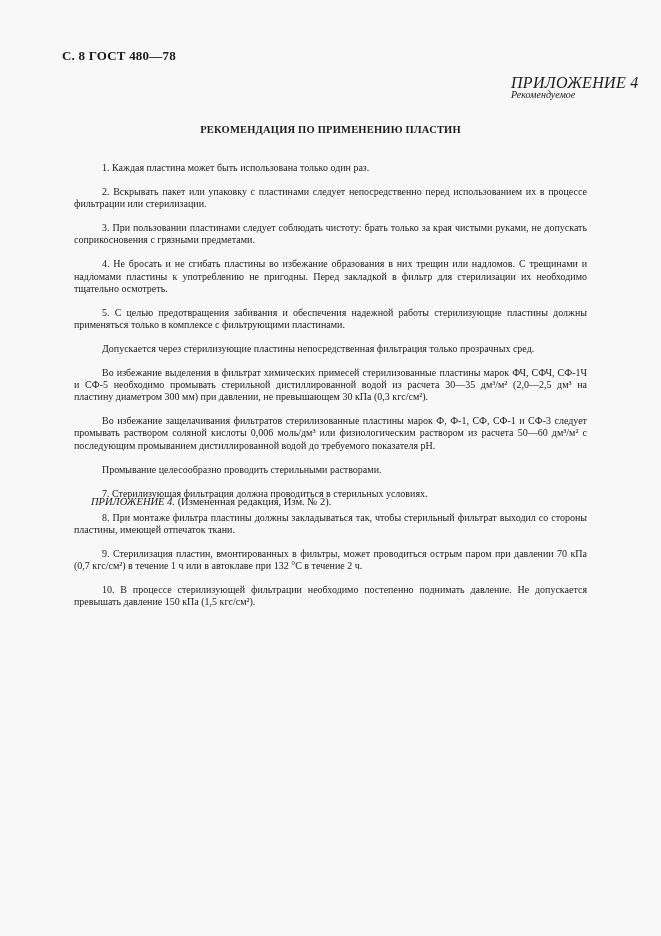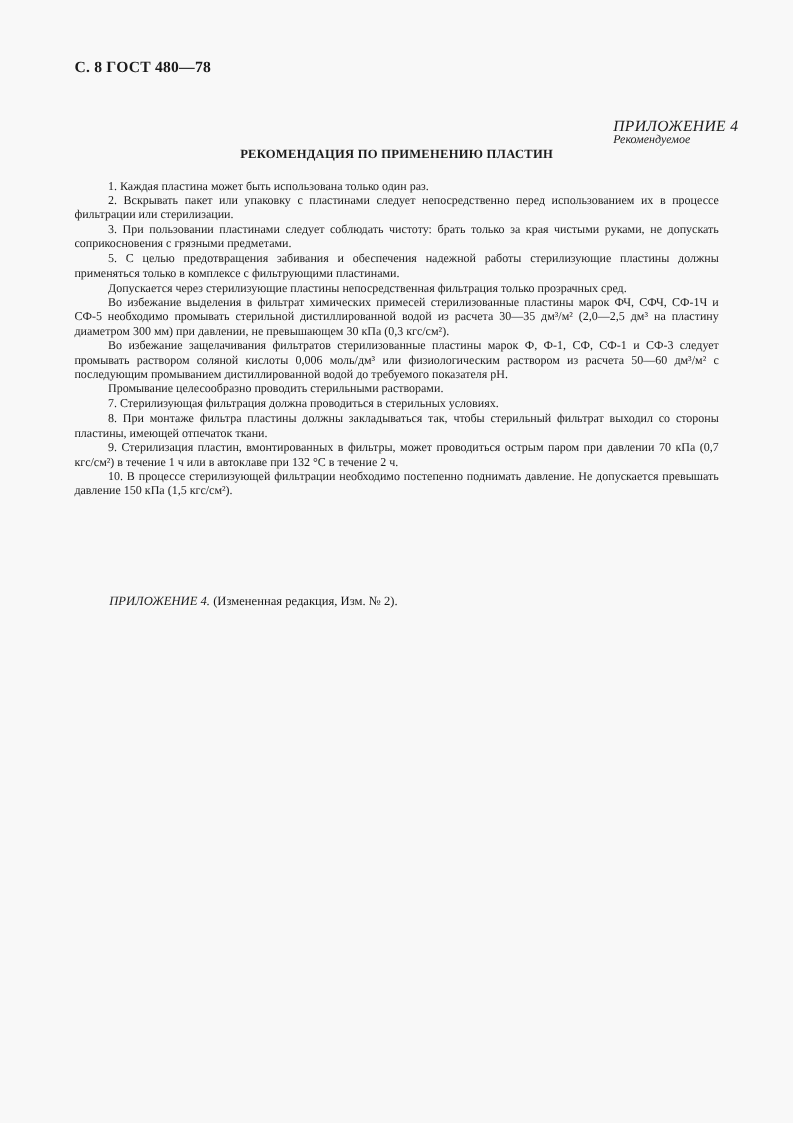--- a/index.html
+++ b/index.html
@@ -12,31 +12,31 @@
       color: #1a1a1a;
     }
     .page-header {
       position: absolute; left: 62px; top: 48px;
       font-weight: bold; font-size: 13px; letter-spacing: 0.2px;
     }
     .appendix-block {
       position: absolute; left: 511px; top: 77px;
       font-style: italic; line-height: 12px;
     }
-    .appendix-title { font-size: 13px; letter-spacing: 0.3px; margin-top: 22px; }
+    .appendix-title { font-size: 16px; letter-spacing: 0.3px; }
     .appendix-sub { font-size: 10px; }
     .doc-title {
       position: absolute; left: 0; width: 661px; top: 124px;
       text-align: center; font-weight: bold; font-size: 10.5px; letter-spacing: 0.2px;
     }
     .body-text {
       position: absolute; left: 62px; top: 150px; width: 537px;
       font-size: 10px; line-height: 12.1px; text-align: justify;
     }
-    .body-text p { margin: 0; text-indent: 28px; }
+    .body-text p { margin: 12px; text-indent: 28px; }
     .footnote {
       position: absolute; left: 91px; top: 496px;
       font-size: 10.5px;
     }
     .footnote .it { font-style: italic; }
     .footnote .bd { font-weight: normal; }
   </style>
 </head>
 <body>
 
@@ -46,20 +46,21 @@
   <div class="appendix-title">ПРИЛОЖЕНИЕ 4</div>
   <div class="appendix-sub">Рекомендуемое</div>
 </div>
 
 <div class="doc-title">РЕКОМЕНДАЦИЯ ПО ПРИМЕНЕНИЮ ПЛАСТИН</div>
 
 <div class="body-text">
   <p>1.  Каждая пластина может быть использована только один раз.</p>
   <p>2.  Вскрывать пакет или упаковку с пластинами следует непосредственно перед использованием их в процессе фильтрации или стерилизации.</p>
   <p>3. При пользовании пластинами следует соблюдать чистоту: брать только за края чистыми руками, не допускать соприкосновения с грязными предметами.</p>
+  <p>4. Не бросать и не сгибать пластины во избежание образования в них трещин или надломов. С трещинами и надломами пластины к употреблению не пригодны. Перед закладкой в фильтр для стерилизации их необходимо тщательно осмотреть.</p>
   <p>5. С целью предотвращения забивания и обеспечения надежной работы стерилизующие пластины должны применяться только в комплексе с фильтрующими пластинами.</p>
   <p>Допускается через стерилизующие пластины непосредственная фильтрация только прозрачных сред.</p>
   <p>Во избежание выделения в фильтрат химических примесей стерилизованные пластины марок ФЧ, СФЧ, СФ-1Ч и СФ-5 необходимо промывать стерильной дистиллированной водой из расчета 30—35 дм³/м² (2,0—2,5 дм³ на пластину диаметром 300 мм) при давлении, не превышающем 30 кПа (0,3 кгс/см²).</p>
   <p>Во избежание защелачивания фильтратов стерилизованные пластины марок Ф, Ф-1, СФ, СФ-1 и СФ-3 следует промывать раствором соляной кислоты 0,006 моль/дм³ или физиологическим раствором из расчета 50—60 дм³/м² с последующим промыванием дистиллированной водой до требуемого показателя pH.</p>
   <p>Промывание целесообразно проводить стерильными растворами.</p>
   <p>7.  Стерилизующая фильтрация должна проводиться в стерильных условиях.</p>
   <p>8.  При монтаже фильтра пластины должны закладываться так, чтобы стерильный фильтрат выходил со стороны пластины, имеющей отпечаток ткани.</p>
   <p>9.  Стерилизация пластин, вмонтированных в фильтры, может проводиться острым паром при давлении 70 кПа (0,7 кгс/см²) в течение 1 ч или в автоклаве при 132 °С в течение 2 ч.</p>
   <p>10.  В процессе стерилизующей фильтрации необходимо постепенно поднимать давление. Не допускается превышать давление 150 кПа (1,5 кгс/см²).</p>
 </div>

